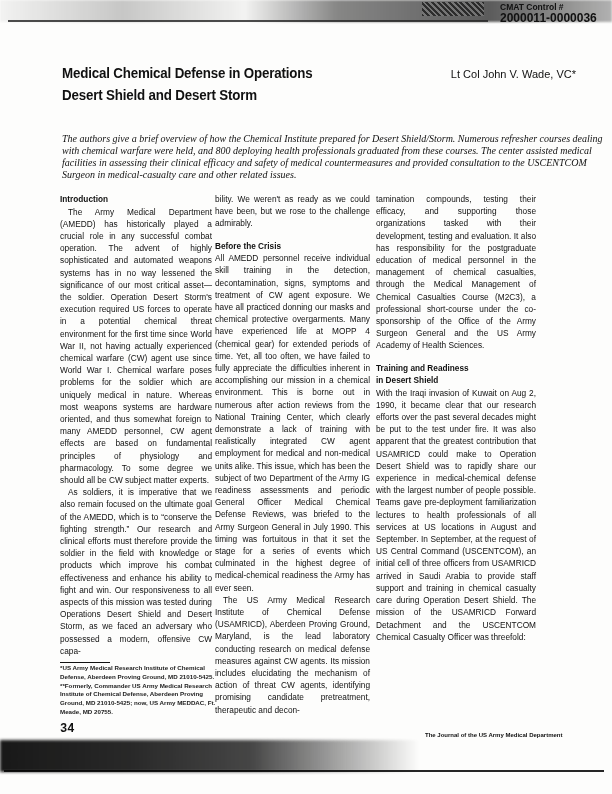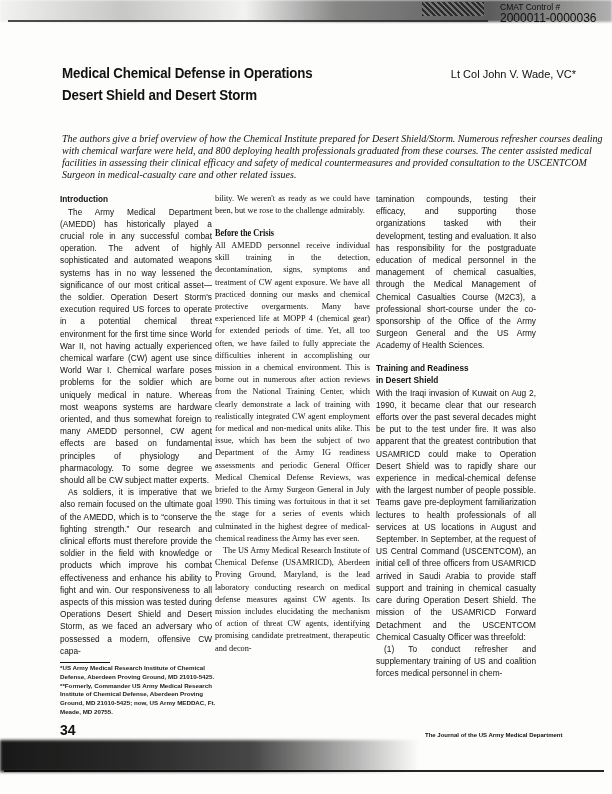--- a/index.html
+++ b/index.html
@@ -29,21 +29,21 @@
     background: linear-gradient(90deg, #000 0%, #111 30%, #333 60%, rgba(0,0,0,0.3) 85%, rgba(0,0,0,0) 100%);
     filter: blur(1.5px);
     opacity: 0.9;
   }
   .noise-bottom-line {
     position: absolute; left: 4px; top: 770px; width: 600px; height: 2px;
     background: #000; opacity: 0.85;
   }
   .control {
     position: absolute; left: 500px; top: 2px;
-    font-size: 8.5px; line-height: 11px; font-weight: normal; color: #111;
+    font-size: 8.5px; line-height: 11px; font-weight: bold; color: #111;
   }
   .control .num { font-size: 12px; }
   .title {
     position: absolute; left: 62px; top: 62px; width: 300px;
     font-family: "Liberation Sans", sans-serif; font-weight: bold;
     font-size: 15.5px; line-height: 22px; transform: scaleX(0.86); transform-origin: left top;
     letter-spacing: -0.2px; color: #111;
   }
   .authors {
     position: absolute; right: 36px; top: 64px; text-align: left;
@@ -53,39 +53,39 @@
     position: absolute; left: 62px; top: 133px; width: 548px;
     font-family: "Liberation Serif", serif; font-style: italic;
     font-size: 10px; line-height: 12px; color: #111;
   }
   .col {
     position: absolute; top: 193px; width: 152px;
     font-size: 8.3px; line-height: 12.2px; color: #111;
     text-align: justify; hyphens: manual;
   }
   .col1 { left: 60px; }
-  .col2 { left: 215px; width: 155px; font-family: Liberation Serif, serif; }
+  .col2 { left: 215px; width: 155px; }
   .col3 { left: 376px; width: 160px; }
   .col p { margin: 0; }
   .col p.indent { text-indent: 8px; }
   .head {
     font-weight: bold; font-size: 9.4px; line-height: 12.5px;
     transform: scaleX(0.88); transform-origin: left top; white-space: nowrap;
   }
   .gap { height: 10px; }
   .footnote-rule {
     position: absolute; left: 60px; top: 662px; width: 50px; height: 1px; background: #111;
   }
   .footnotes {
     position: absolute; left: 60px; top: 664px; width: 158px;
     font-size: 6.2px; line-height: 8.8px; font-weight: bold; color: #222;
   }
   .pageno {
     position: absolute; left: 60px; top: 722px;
-    font-size: 14px; font-weight: bold; color: #111;
+    font-size: 12px; font-weight: bold; color: #111; font-family: Liberation Mono, monospace;
   }
   .journal {
     position: absolute; left: 425px; top: 732px;
     font-size: 6px; color: #111; font-weight: bold;
   }
 </style>
 </head>
 <body>
 
 <div class="noise-top"></div>
@@ -121,21 +121,20 @@
   <p>All AMEDD personnel receive individual skill training in the detection, decontamination, signs, symptoms and treatment of CW agent exposure. We have all practiced donning our masks and chemical protective overgarments. Many have experienced life at MOPP 4 (chemical gear) for extended periods of time. Yet, all too often, we have failed to fully appreciate the difficulties inherent in accomplishing our mission in a chemical environment. This is borne out in numerous after action reviews from the National Training Center, which clearly demonstrate a lack of training with realistically integrated CW agent employment for medical and non-medical units alike. This issue, which has been the subject of two Department of the Army IG readiness assessments and periodic General Officer Medical Chemical Defense Reviews, was briefed to the Army Surgeon General in July 1990. This timing was fortuitous in that it set the stage for a series of events which culminated in the highest degree of medical-chemical readiness the Army has ever seen.</p>
   <p class="indent">The US Army Medical Research Institute of Chemical Defense (USAMRICD), Aberdeen Proving Ground, Maryland, is the lead laboratory conducting research on medical defense measures against CW agents. Its mission includes elucidating the mechanism of action of threat CW agents, identifying promising candidate pretreatment, therapeutic and decon-</p>
 </div>
 
 <div class="col col3">
   <p>tamination compounds, testing their efficacy, and supporting those organizations tasked with their development, testing and evaluation. It also has responsibility for the postgraduate education of medical personnel in the management of chemical casualties, through the Medical Management of Chemical Casualties Course (M2C3), a professional short-course under the co-sponsorship of the Office of the Army Surgeon General and the US Army Academy of Health Sciences.</p>
   <div class="gap"></div>
   <div class="head">Training and Readiness</div>
   <div class="head">in Desert Shield</div>
   <p>With the Iraqi invasion of Kuwait on Aug 2, 1990, it became clear that our research efforts over the past several decades might be put to the test under fire. It was also apparent that the greatest contribution that USAMRICD could make to Operation Desert Shield was to rapidly share our experience in medical-chemical defense with the largest number of people possible. Teams gave pre-deployment familiarization lectures to health professionals of all services at US locations in August and September. In September, at the request of US Central Command (USCENTCOM), an initial cell of three officers from USAMRICD arrived in Saudi Arabia to provide staff support and training in chemical casualty care during Operation Desert Shield. The mission of the USAMRICD Forward Detachment and the USCENTCOM Chemical Casualty Officer was threefold:</p>
-  <p class="indent">(1) To conduct refresher and supplementary training of US and coalition forces medical personnel in chem-</p>
 </div>
 
 <div class="footnote-rule"></div>
 <div class="footnotes">
   <div>*US Army Medical Research Institute of Chemical Defense, Aberdeen Proving Ground, MD 21010-5425.</div>
   <div>**Formerly, Commander US Army Medical Research Institute of Chemical Defense, Aberdeen Proving Ground, MD 21010-5425; now, US Army MEDDAC, Ft. Meade, MD 20755.</div>
 </div>
 
 <div class="pageno">34</div>
 <div class="journal">The Journal of the US Army Medical Department</div>

